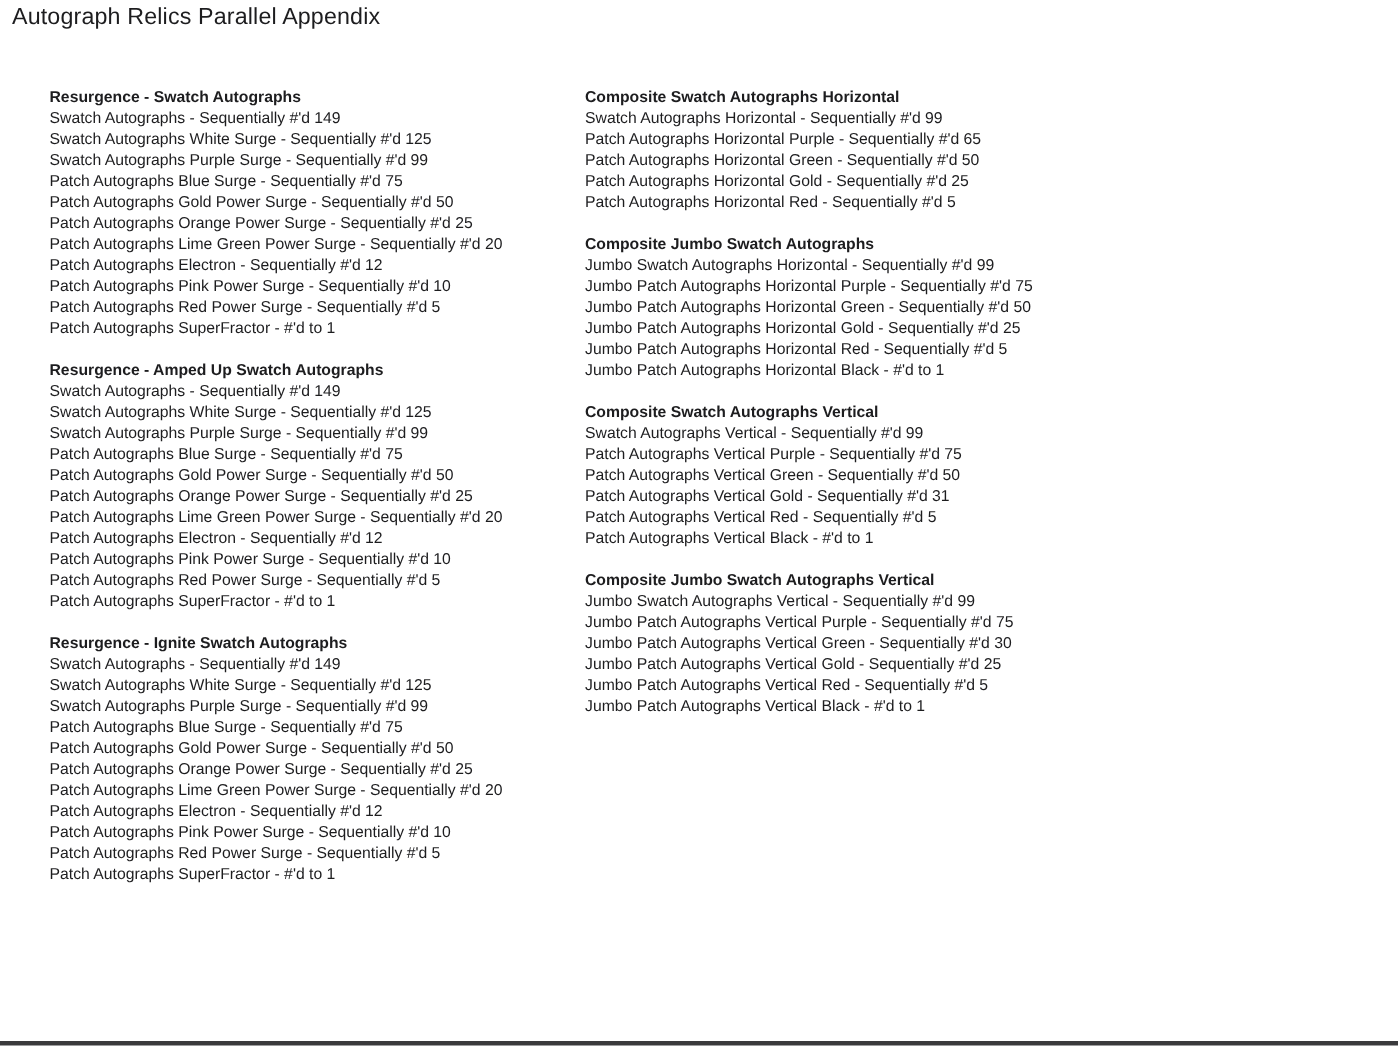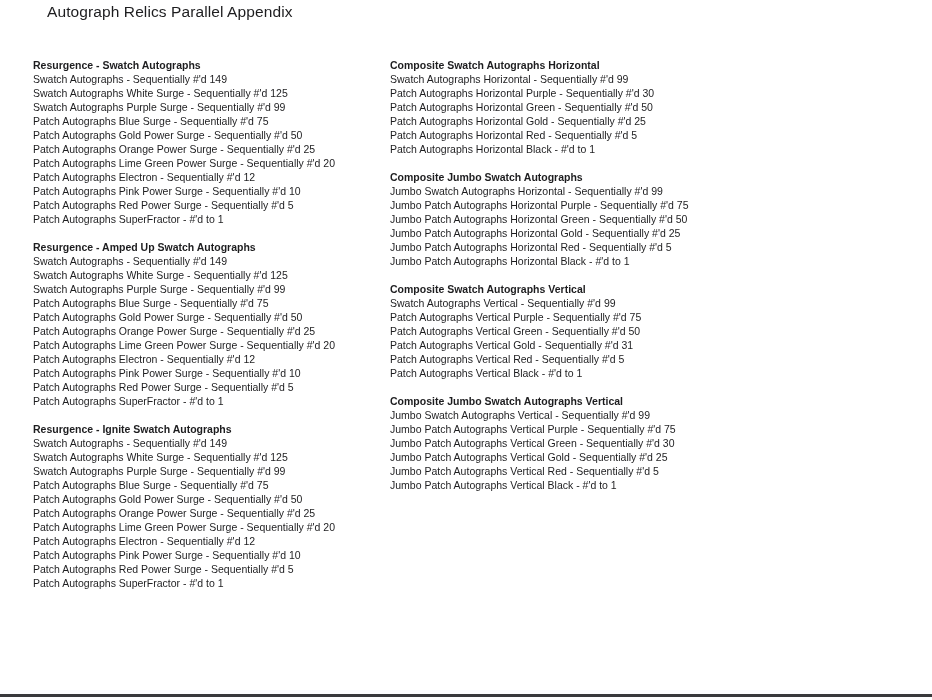--- a/index.html
+++ b/index.html
@@ -14,21 +14,20 @@
   }
   .title {
     position: absolute;
     left: 8px;
     top: 3px;
     font-size: 15.5px;
     font-weight: 500;
     letter-spacing: 0.1px;
     color: var(--text, #1d1d1f);
     white-space: nowrap;
-    margin-left: 39px;
   }
   .content {
     position: absolute;
     left: 0;
     top: 58px;
     right: 0;
   }
   .col {
     position: absolute;
     top: 0;
@@ -155,29 +154,28 @@
     </div>
 
   <div class="col col-right">
 
       <section class="section">
         <h2 class="sec-heading">Composite Swatch Autographs Horizontal</h2>
         <ul class="sec-items">
 
             <li class="sec-item">Swatch Autographs Horizontal - Sequentially #'d 99</li>
 
-            <li class="sec-item">Patch Autographs Horizontal Purple - Sequentially #'d 30</li>
+            <li class="sec-item">Patch Autographs Horizontal Purple - Sequentially #'d 65</li>
 
             <li class="sec-item">Patch Autographs Horizontal Green - Sequentially #'d 50</li>
 
             <li class="sec-item">Patch Autographs Horizontal Gold - Sequentially #'d 25</li>
 
             <li class="sec-item">Patch Autographs Horizontal Red - Sequentially #'d 5</li>
 
-            <li class="sec-item">Patch Autographs Horizontal Black - #'d to 1</li>
           </ul>
       </section>
 
       <section class="section">
         <h2 class="sec-heading">Composite Jumbo Swatch Autographs</h2>
         <ul class="sec-items">
 
             <li class="sec-item">Jumbo Swatch Autographs Horizontal - Sequentially #'d 99</li>
 
             <li class="sec-item">Jumbo Patch Autographs Horizontal Purple - Sequentially #'d 75</li>

